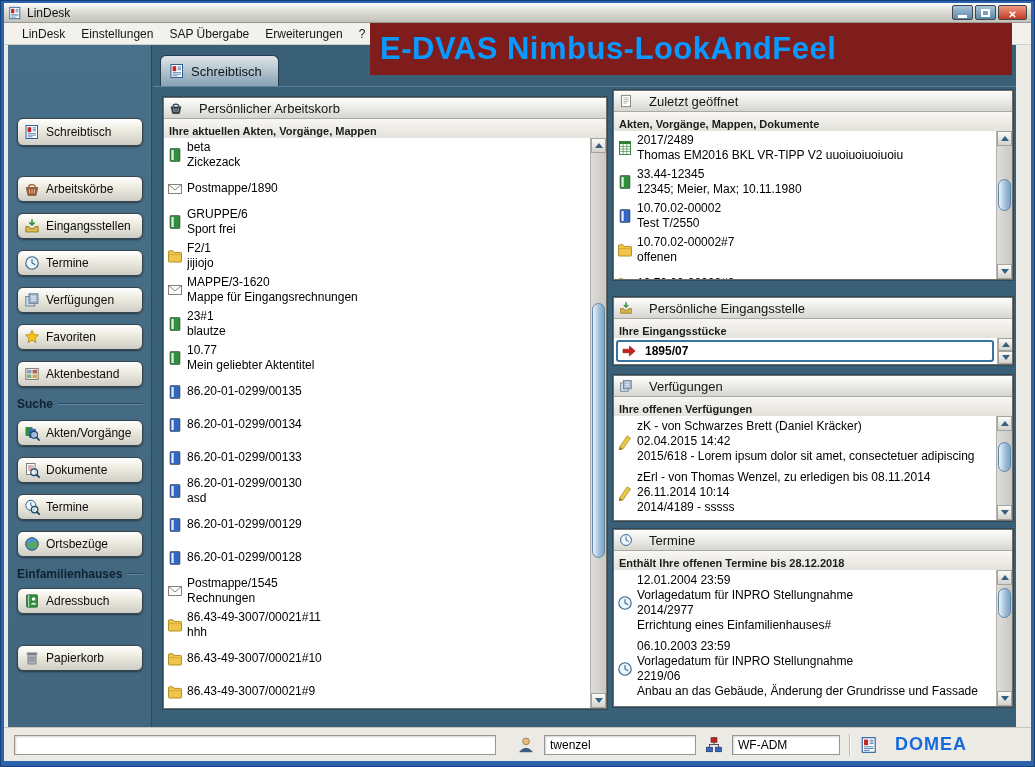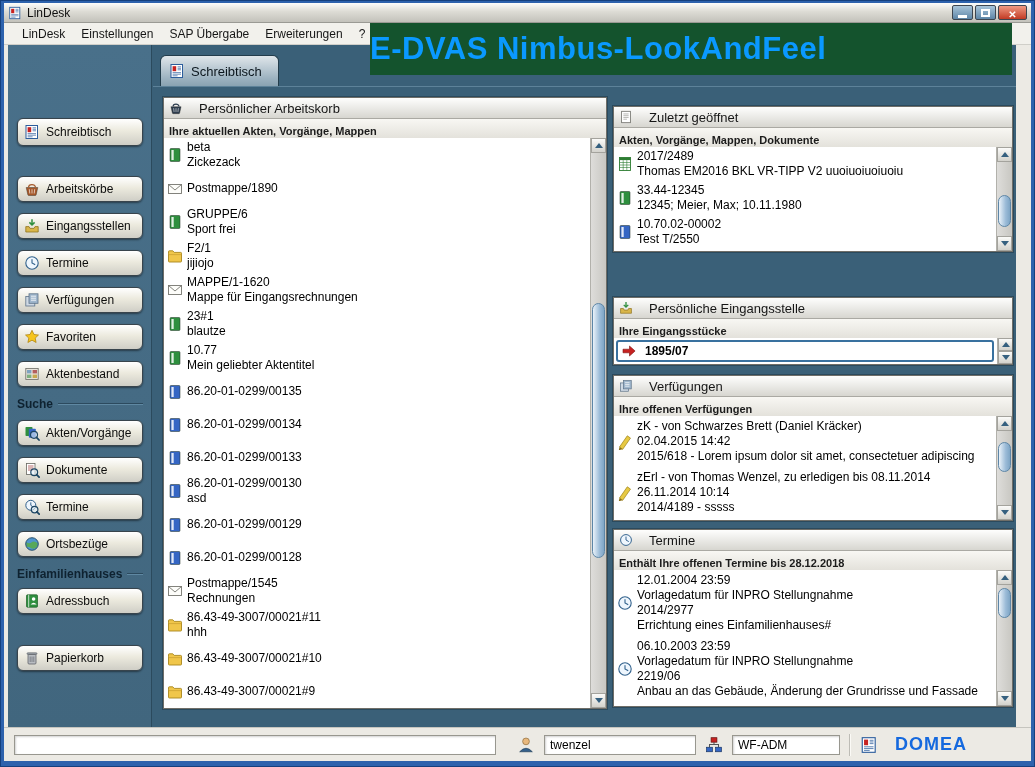--- a/index.html
+++ b/index.html
@@ -30,21 +30,21 @@
   .gclose::before { content:"✕"; color:#fff; font-size:10px; font-weight:bold; }
   .appbg { position:absolute; left:4px; top:23px; right:4px; bottom:6px; background:#eceae4; z-index:1; }
   .menubar {
     position:absolute; left:4px; top:23px; right:4px; height:22px;
     background:#f2f1ec; border-bottom:1px solid #d0cfc9;
     display:flex; align-items:center; padding-left:10px; z-index:5;
   }
   .menu-item { font-size:12px; color:#161616; padding:3px 8px; }
   .banner {
     position:absolute; left:370px; top:23px; width:642px; height:52px;
-    background:#14532d; z-index:15; display:flex; align-items:center; 
+    background:#7f1d1d; z-index:15; display:flex; align-items:center; padding-left:10px;
   }
   .banner span { font-size:31px; font-weight:bold; color:#0a99ff; letter-spacing:.5px; }
   
   .workspace { position:absolute; left:8px; top:45px; width:1008px; bottom:40px; background:#3a6078; z-index:2; }
   .sidebar {
     position:absolute; left:0; top:0; bottom:0; width:144px;
     background:linear-gradient(#49708a,#41667e); border-right:1px solid #2b4a5d;
   }
   .sbtn {
     position:absolute; left:9px; width:126px; height:26px;
@@ -428,21 +428,21 @@
               <div class="rt">
                 <div class="l1">F2/1</div>
                 <div class="l2">jijiojo</div>
               </div>
             </div>
           <div class="row">
               <svg class="ic">
                 <use href="#i-mail"></use>
               </svg>
               <div class="rt">
-                <div class="l1">MAPPE/1-1620</div>
+                <div class="l1">MAPPE/3-1620</div>
                 <div class="l2">Mappe für Eingangsrechnungen</div>
               </div>
             </div>
           <div class="row">
               <svg class="ic g">
                 <use href="#i-book"></use>
               </svg>
               <div class="rt">
                 <div class="l1">23#1</div>
                 <div class="l2">blautze</div>
@@ -546,21 +546,21 @@
               <span class="tri-up"></span>
             </div>
           <div class="sb-thumb" style="top:165px;height:255px"></div>
           <div class="sb-btn down">
               <span class="tri-down"></span>
             </div>
         </div>
       </div>
     </div>
 
-    <div class="panel" style="left:460px;top:61px;width:400px;height:146px">
+    <div class="panel" style="left:460px;top:45px;width:400px;height:190px">
       <div class="p-title">
         <svg class="tic">
             <use href="#i-page"></use>
           </svg>
         <span>Zuletzt geöffnet</span>
       </div>
       <div class="p-header">Akten, Vorgänge, Mappen, Dokumente</div>
       <div class="p-list">
         <div class="rows">
           <div class="row">

